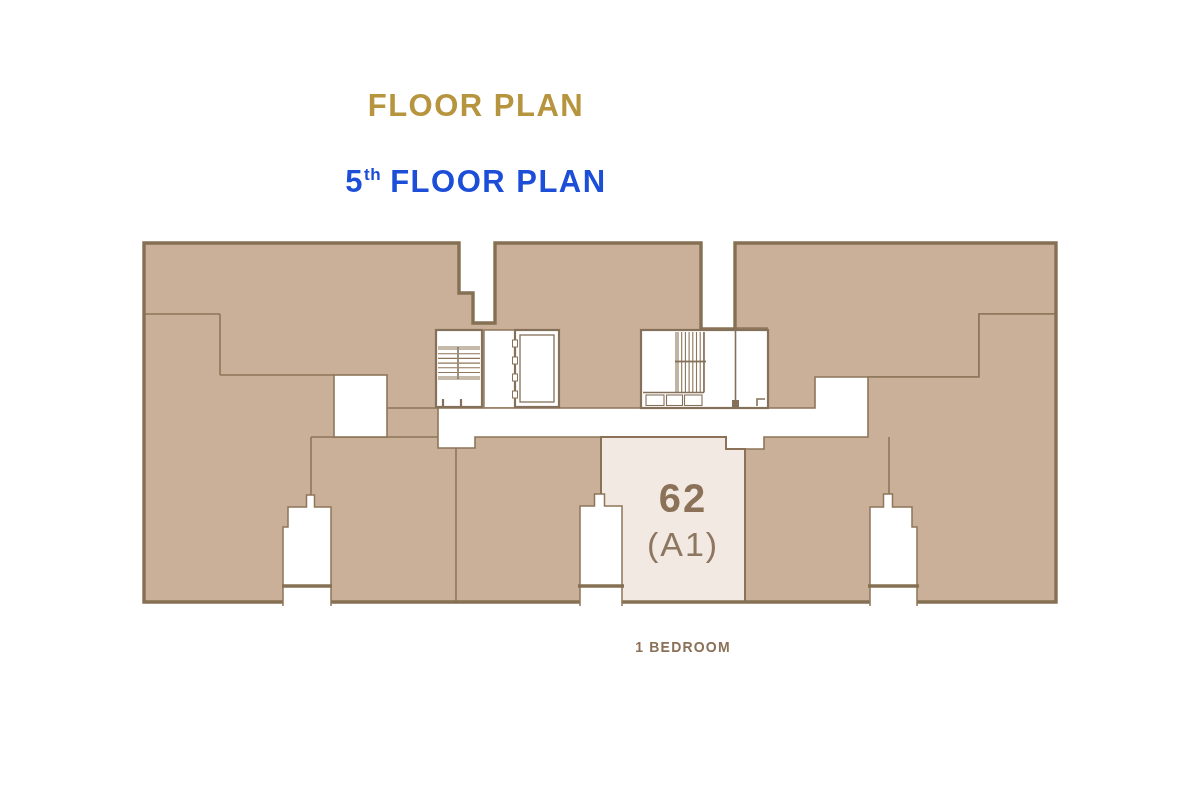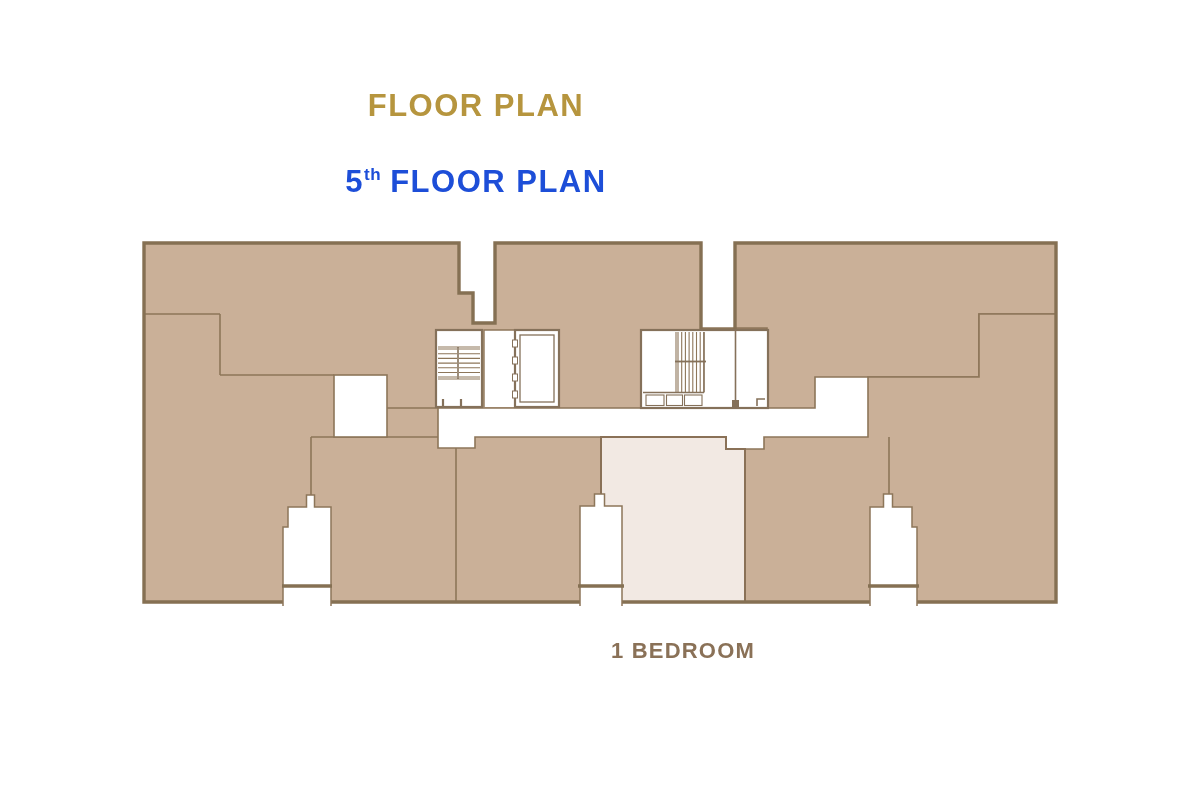--- a/index.html
+++ b/index.html
@@ -18,21 +18,21 @@
     font-size:17px;position:relative;top:-12px;letter-spacing:0.5px;
   }
   .title-sub .rest{margin-left:9px;}
   .plan-svg{position:absolute;left:0;top:0;width:1200px;height:800px;}
   .unit-label{
     position:absolute;left:573px;width:220px;text-align:center;
     color:#8a7157;line-height:1;white-space:nowrap;
   }
   .unit-number{top:478px;font-size:40px;font-weight:700;letter-spacing:2px;}
   .unit-type{top:527px;font-size:34px;font-weight:400;letter-spacing:2px;color:#8d7760;}
-  .unit-bedrooms{top:640px;font-size:22px;font-weight:700;letter-spacing:1.2px;}
+  .unit-bedrooms{top:640px;font-size:14px;font-weight:700;letter-spacing:1.2px;}
   .unit-area{top:663px;font-size:19px;font-weight:700;letter-spacing:1.2px;}
 </style>
 </head>
 <body>
 
 <div class="stage">
 
   <div class="title-line title-main">FLOOR PLAN</div>
 
   <div class="title-line title-sub">
@@ -113,15 +113,17 @@
       <path fill="#ffffff" d="M870,606 L870,507 L883.5,507 L883.5,494 L892.5,494 L892.5,507 L912,507 L912,527 L917,527 L917,606 Z"></path>
       <path fill="none" stroke="#8d7659" stroke-width="1.5" d="M870,606 L870,507 L883.5,507 L883.5,494 L892.5,494 L892.5,507 L912,507 L912,527 L917,527 L917,606"></path>
       <g stroke="#857053" stroke-width="3.4">
         <path d="M282,586 H332"></path>
         <path d="M578,586 H624"></path>
         <path d="M868,586 H919"></path>
       </g>
     </g>
   </svg>
 
+  <div class="unit-label unit-number">62</div>
+  <div class="unit-label unit-type">(A1)</div>
   <div class="unit-label unit-bedrooms">1 BEDROOM</div>
 
 </div>
 
 </body></html>

